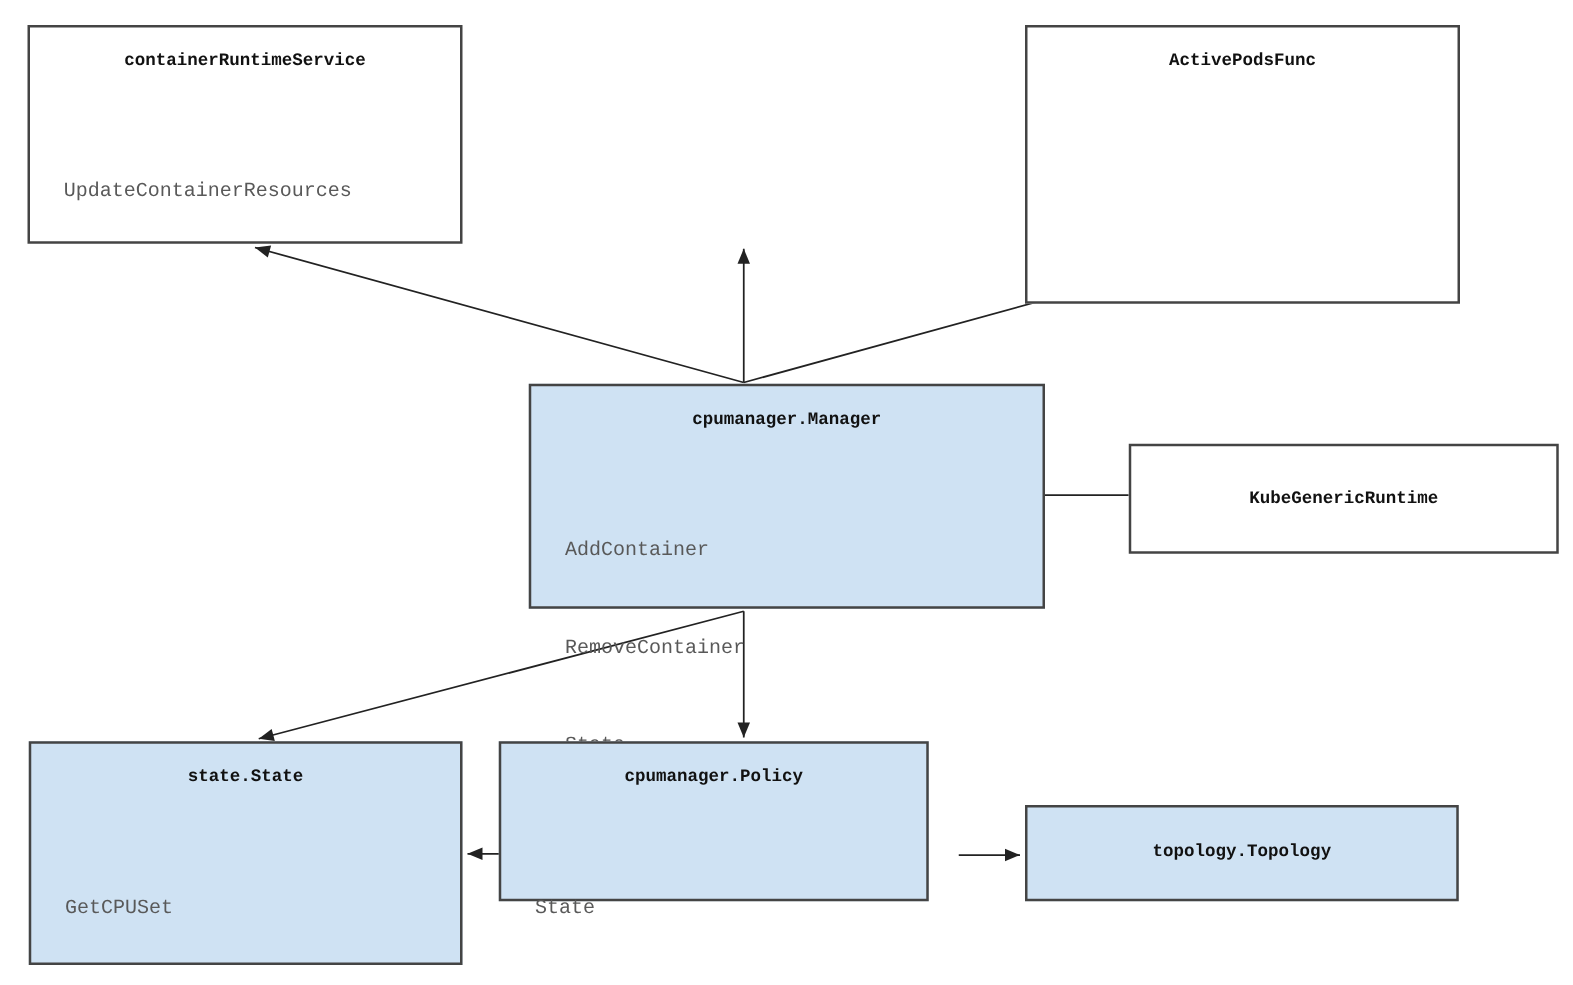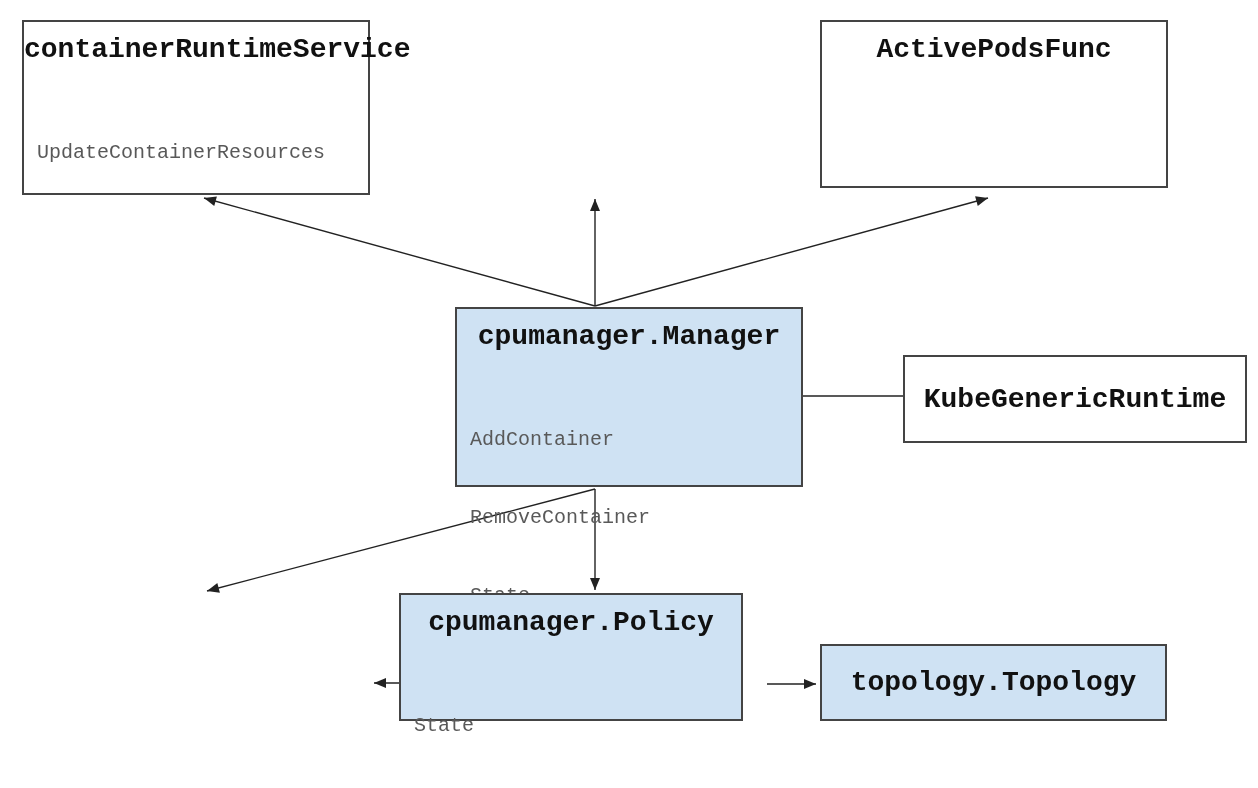--- a/index.html
+++ b/index.html
@@ -29,46 +29,46 @@
     border: 2px solid #444444;
     background: #ffffff;
   }
   .node.hl {
     background: #cfe2f3;
   }
   .node .title {
     margin-top: 15px;
     text-align: center;
     font-weight: bold;
-    font-size: 28px;
+    font-size: 14px;
     line-height: 25px;
     color: #111111;
     white-space: pre;
   }
   .node .methods {
     margin-top: 26px;
-    padding-left: 13px;
-    font-size: 20px;
+    padding-left: 27px;
+    font-size: 16px;
     line-height: 26px;
     color: #595959;
     white-space: pre;
   }
   .node.small {
     display: flex;
     align-items: center;
     justify-content: center;
   }
   .node.small .title {
     margin: 0;
   }
   
   #node-crs    { left: 22px;  top: 20px;  width: 348px; height: 175px; }
   #node-psp    { left: 423px; top: 17px;  width: 344px; height: 180px; }
-  #node-apf    { left: 820px; top: 20px;  width: 348px; height: 168px; }
-  #node-mgr    { left: 423px; top: 307px; width: 348px; height: 180px; margin-left: 32px; }
+  #node-apf    { left: 820px; top: 20px;  width: 348px; height: 223px; }
+  #node-mgr    { left: 423px; top: 307px; width: 413px; height: 180px; }
   #node-kgr    { left: 903px; top: 355px; width: 344px; height: 88px;  }
   #node-state  { left: 23px;  top: 593px; width: 347px; height: 179px; }
   #node-policy { left: 399px; top: 593px; width: 344px; height: 128px; }
   #node-topo   { left: 820px; top: 644px; width: 347px; height: 77px;  }
 </style>
 </head>
 <body>
 
 <div class="canvas">
 
@@ -106,20 +106,29 @@
       <div>AddContainer</div>
       <div>RemoveContainer</div>
       <div>State</div>
     </div>
   </div>
 
   <div class="node small" id="node-kgr">
     <div class="title">KubeGenericRuntime</div>
   </div>
 
+  <div class="node hl" id="node-state">
+    <div class="title">state.State</div>
+    <div class="methods">
+      <div>GetCPUSet</div>
+      
+      
+      
+    </div>
+  </div>
 
   <div class="node hl" id="node-policy">
     <div class="title">cpumanager.Policy</div>
     <div class="methods">
       <div>State</div>
       
       
     </div>
   </div>
 

